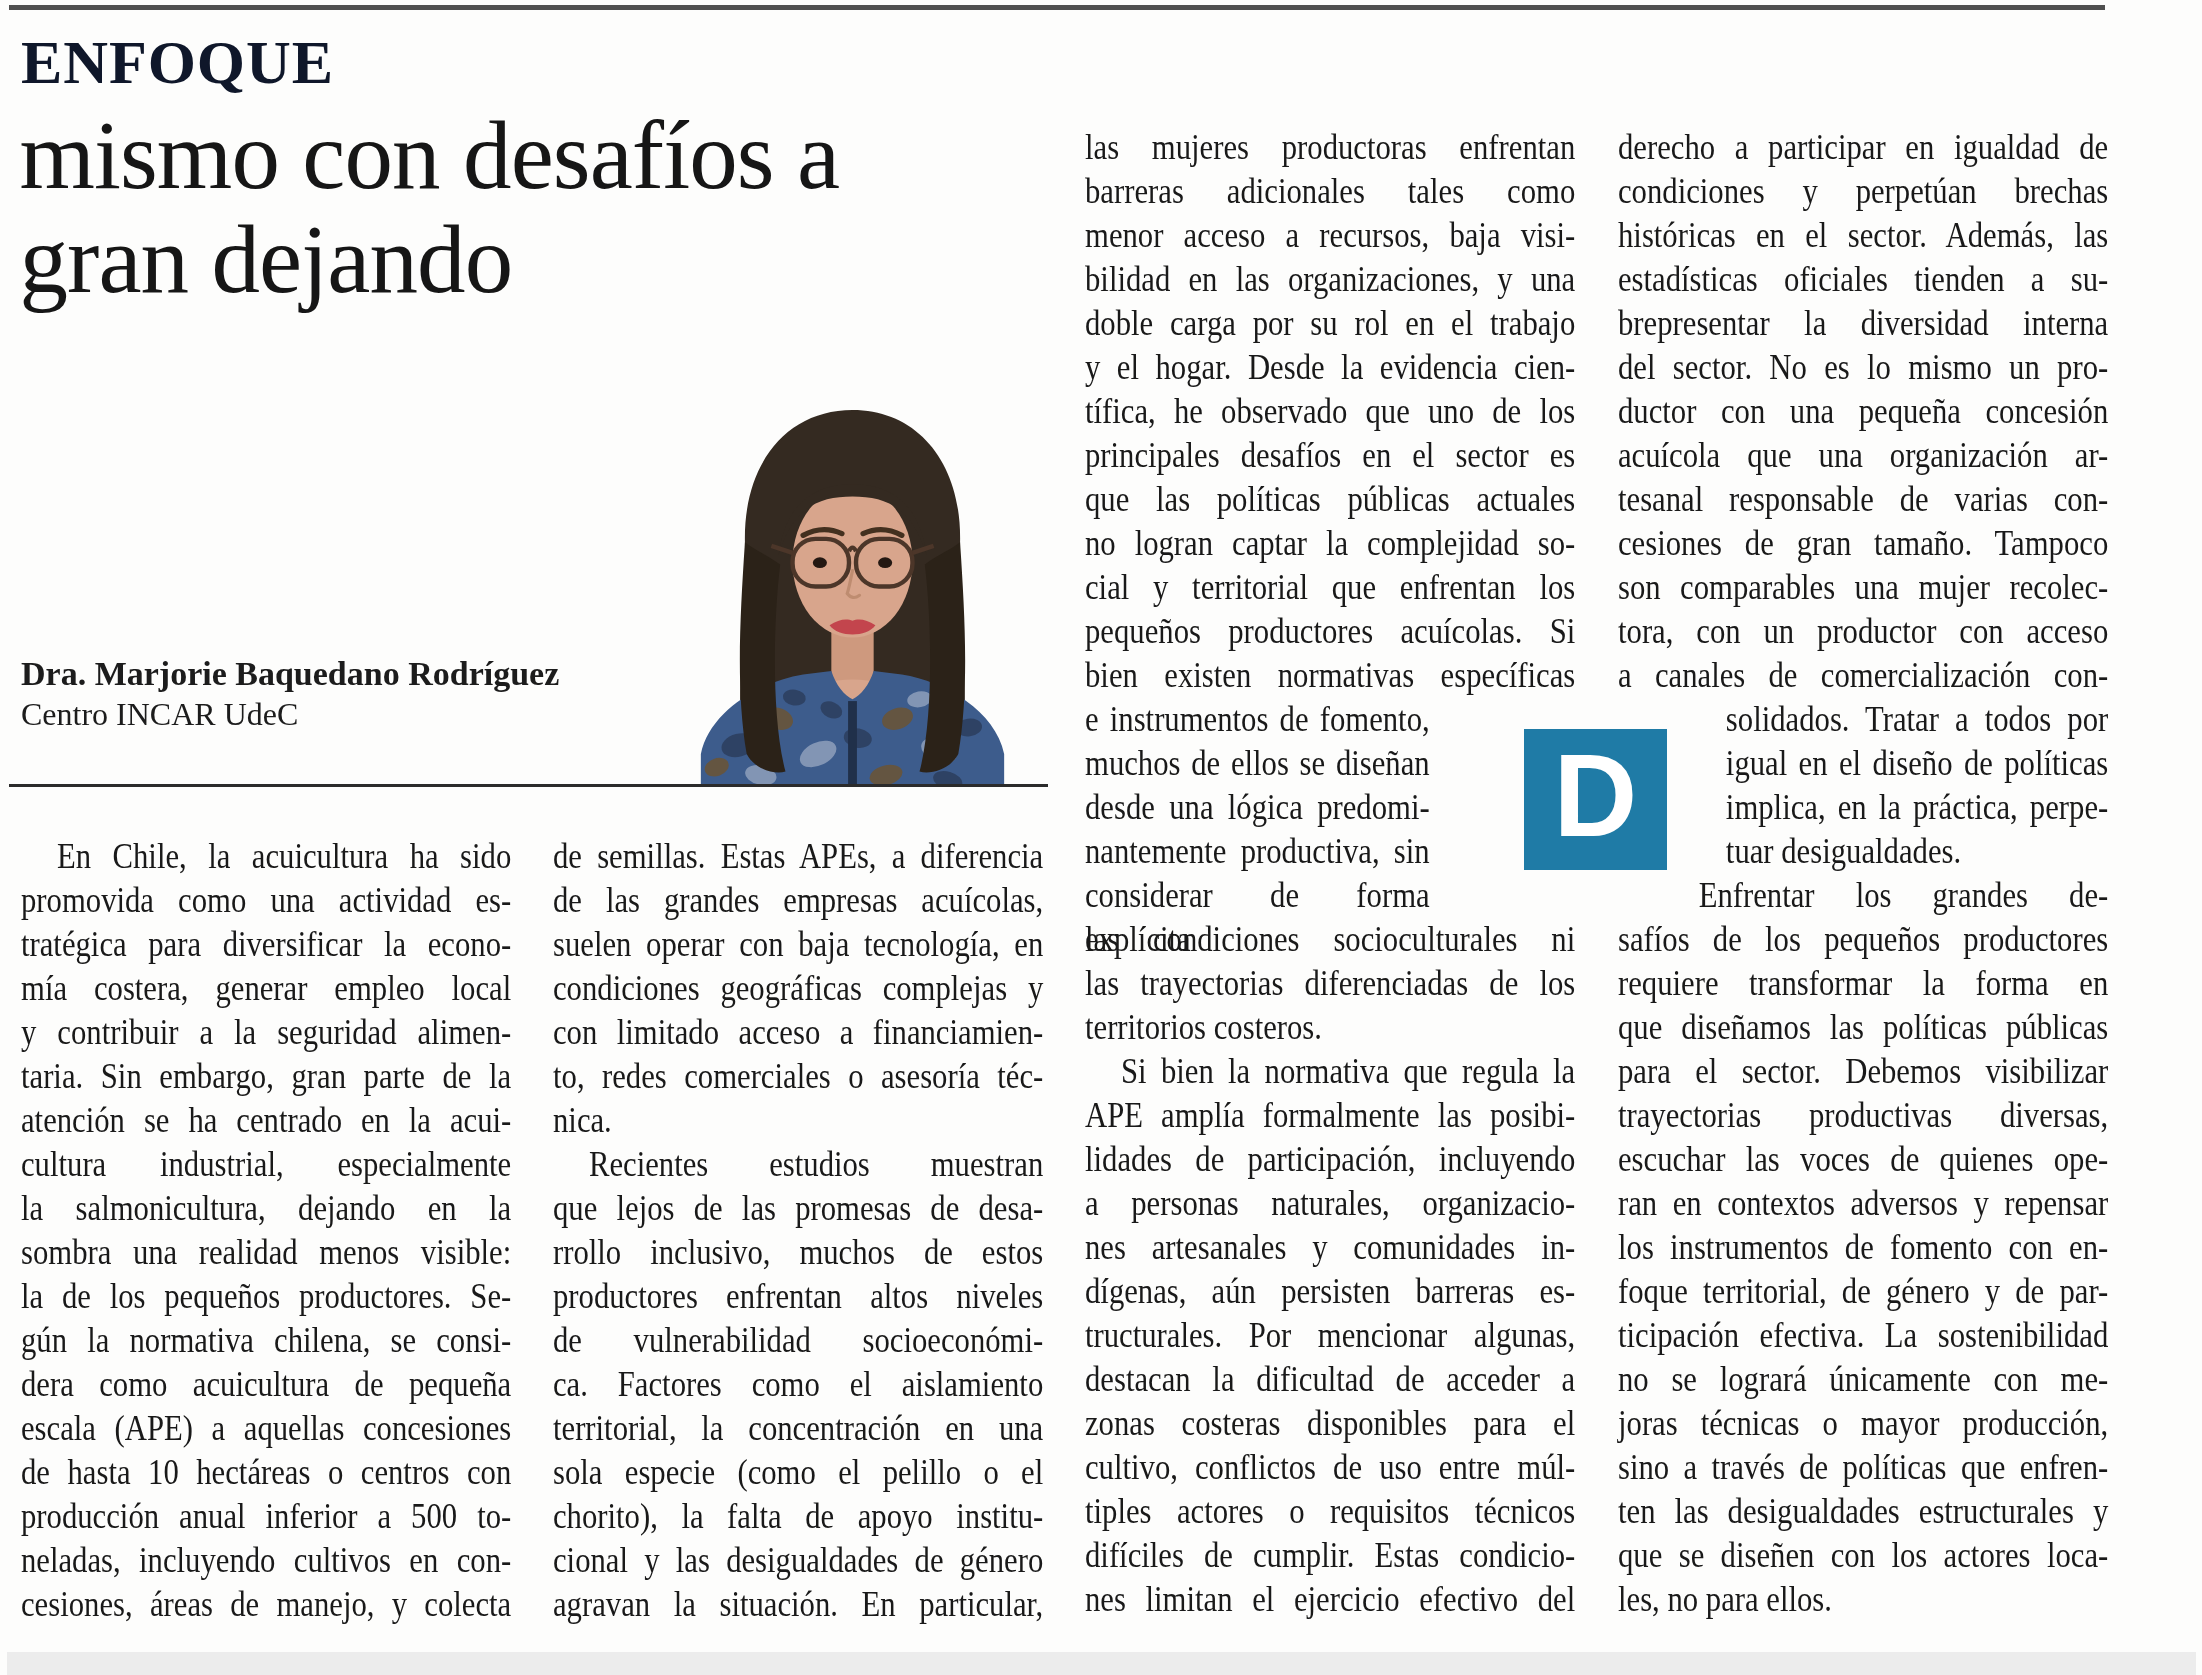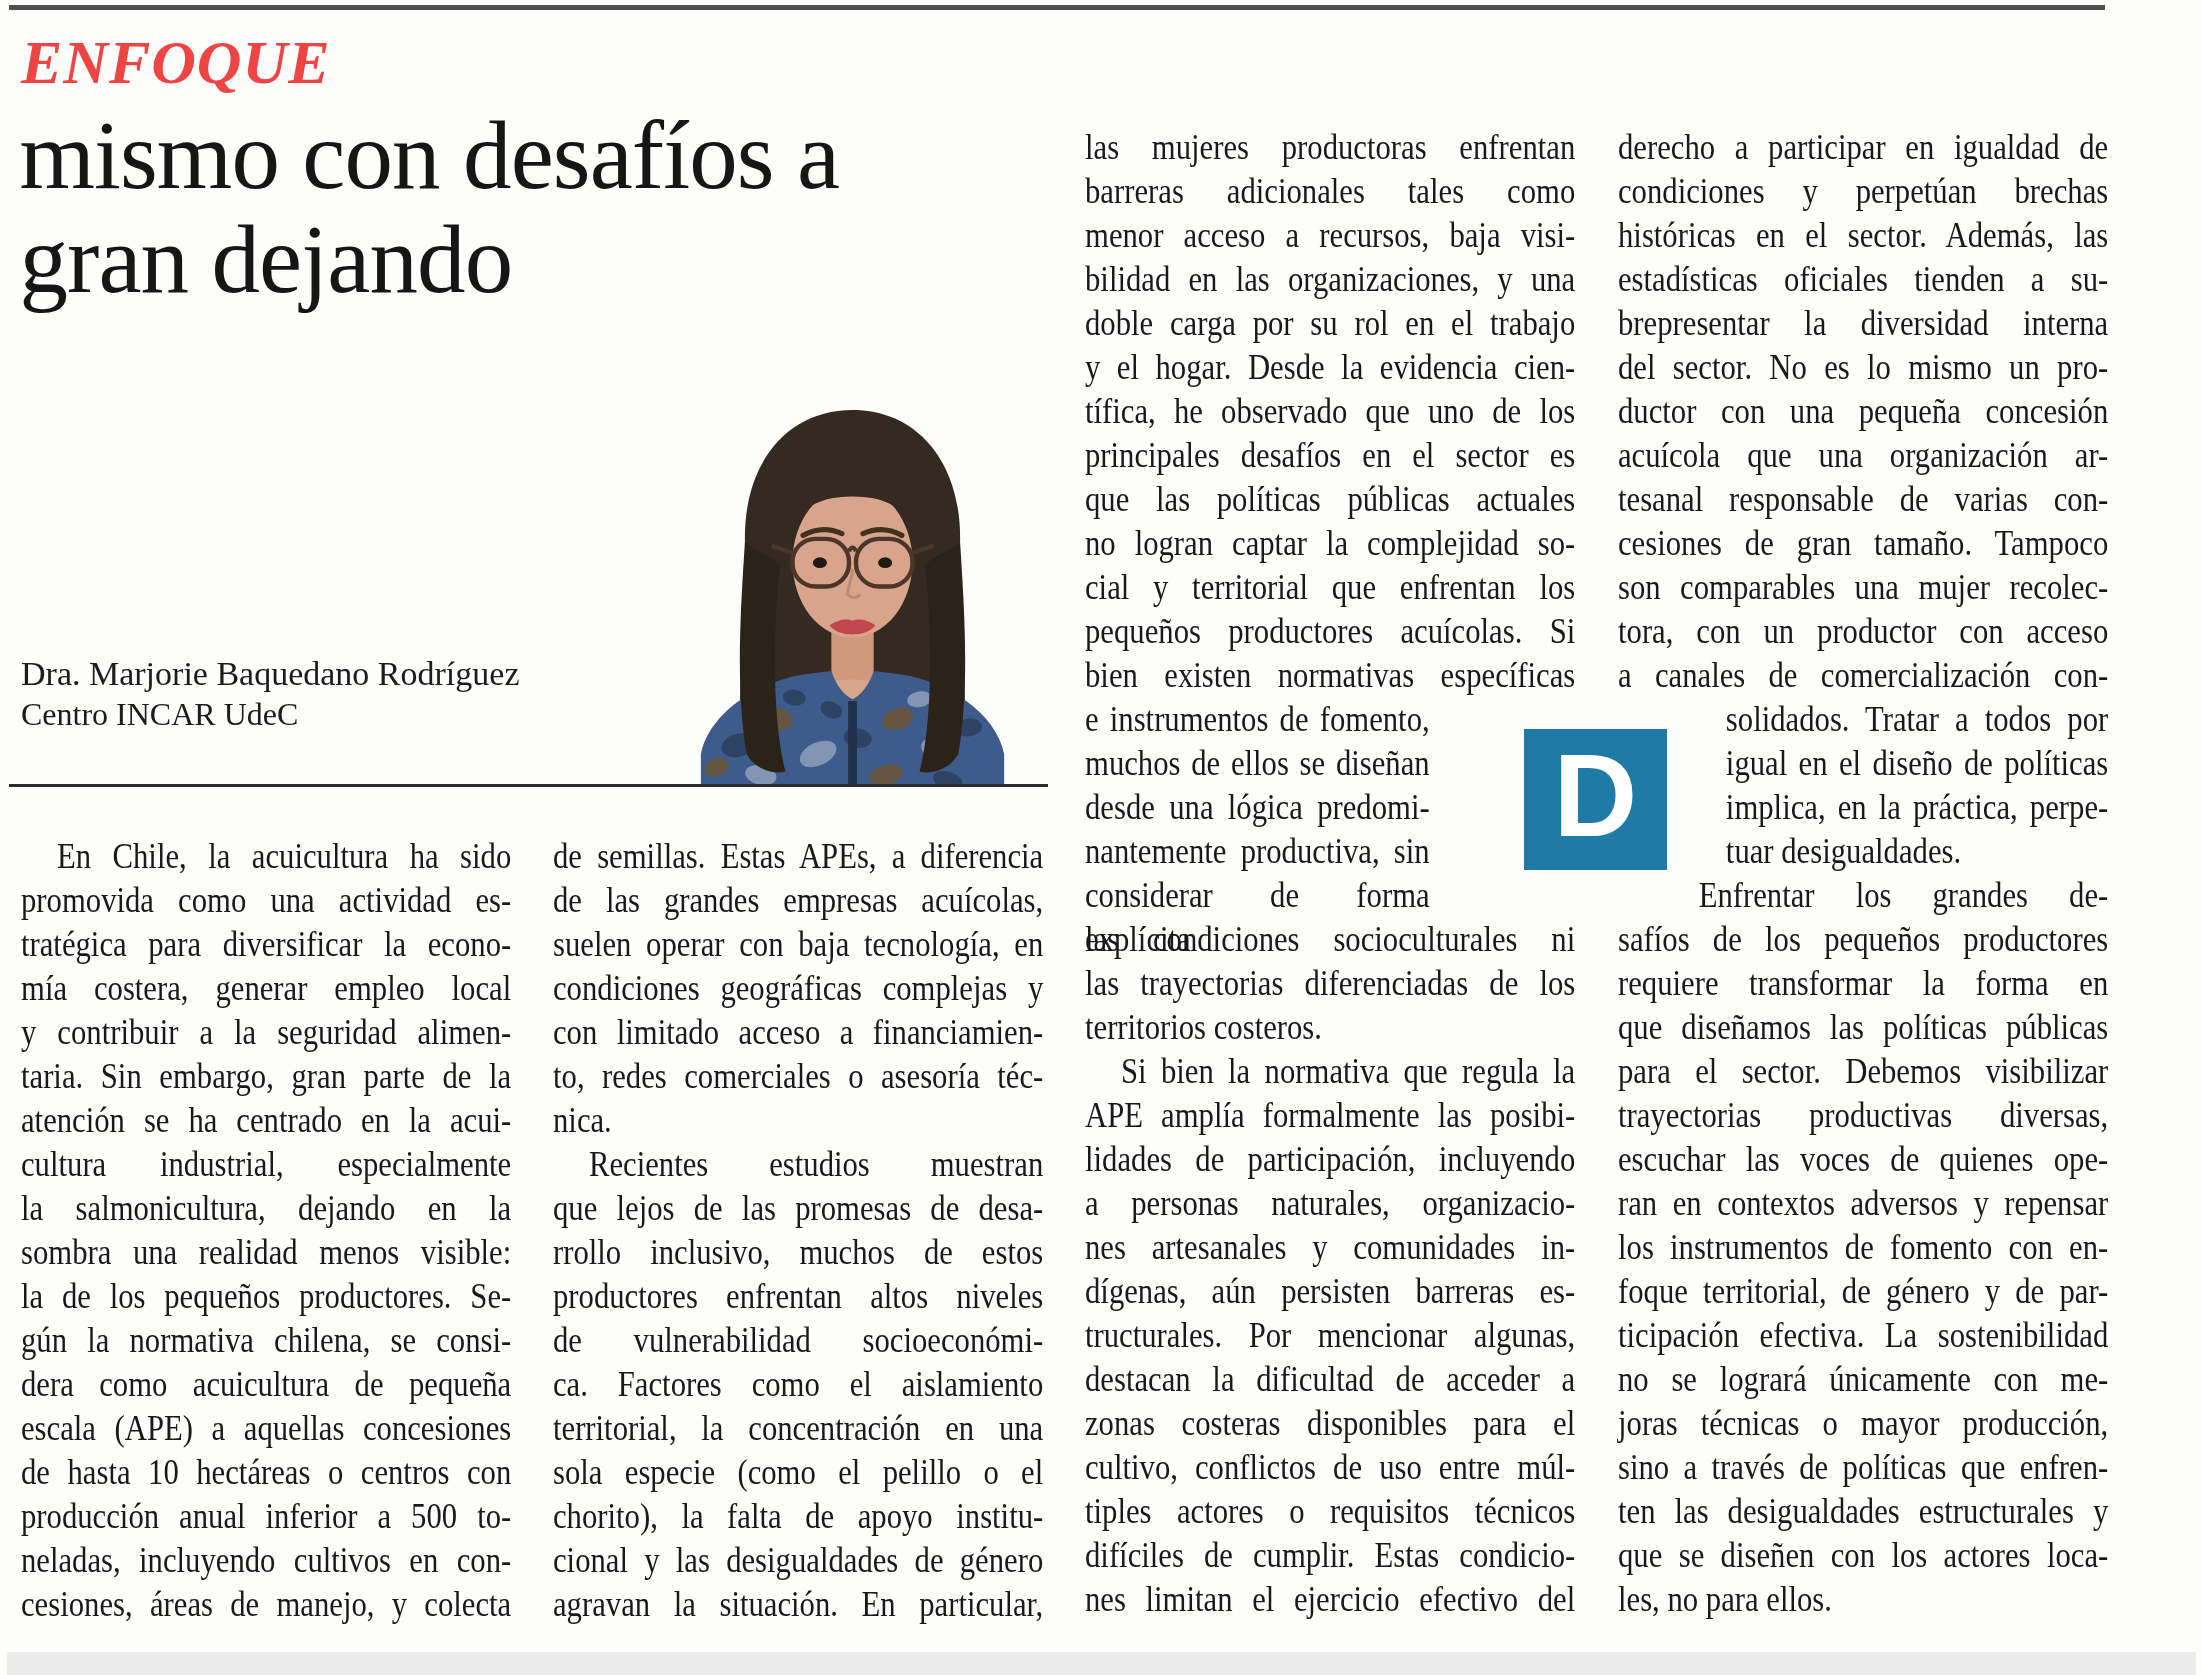--- a/index.html
+++ b/index.html
@@ -13,21 +13,21 @@
     position:absolute;left:21px;top:26.5px;
     font-size:62px;font-weight:700;letter-spacing:0.9px;color:#EC9A4C;
     font-family:"Liberation Serif", serif;
   }
   .headline{
     position:absolute;left:19.4px;top:104px;margin:0;
     font-size:97px;line-height:104px;font-weight:400;letter-spacing:-0.9px;color:#161616;
   }
   .headline .hl{display:block;}
   .byline{position:absolute;left:21px;top:653px;font-size:32px;line-height:41px;color:#1c1c1c;}
-  .byline .author{font-weight:400;font-size:34px;}
+  .byline .author{font-weight:700;font-size:34px;}
   .photo{position:absolute;left:655px;top:401px;width:395px;height:385px;}
   .photo svg{display:block;width:395px;height:385px;}
   .byline-rule{position:absolute;left:8.8px;top:784px;width:1039px;height:2.6px;background:#2B2B2B;}
   .col{
     position:absolute;width:559px;
     transform:scaleX(0.877);transform-origin:0 0;
     font-size:35px;line-height:44px;color:#191919;
   }
   .col1{left:21px;top:835px;}
   .col2{left:553px;top:835px;}
@@ -45,21 +45,21 @@
     font-family:"Liberation Sans", sans-serif;font-weight:700;
     font-size:116px;line-height:134px;
   }
   .footer-band{position:absolute;left:7px;top:1652px;width:2189px;height:24px;background:#ECECEC;}
 </style>
 </head>
 <body>
 
 <div class="top-rule" style="background: rgb(79, 79, 79);"></div>
 
-<div class="kicker" style="color: #ef4444; font-style: italic;">ENFOQUE</div>
+<div class="kicker" style="color: #0f172a;">ENFOQUE</div>
 
 <h1 class="headline">
   <span class="hl">mismo con desafíos a</span>
   <span class="hl">gran dejando</span>
 </h1>
 
 <div class="byline">
   <div class="author">Dra. Marjorie Baquedano Rodríguez</div>
   <div>Centro INCAR UdeC</div>
 </div>

